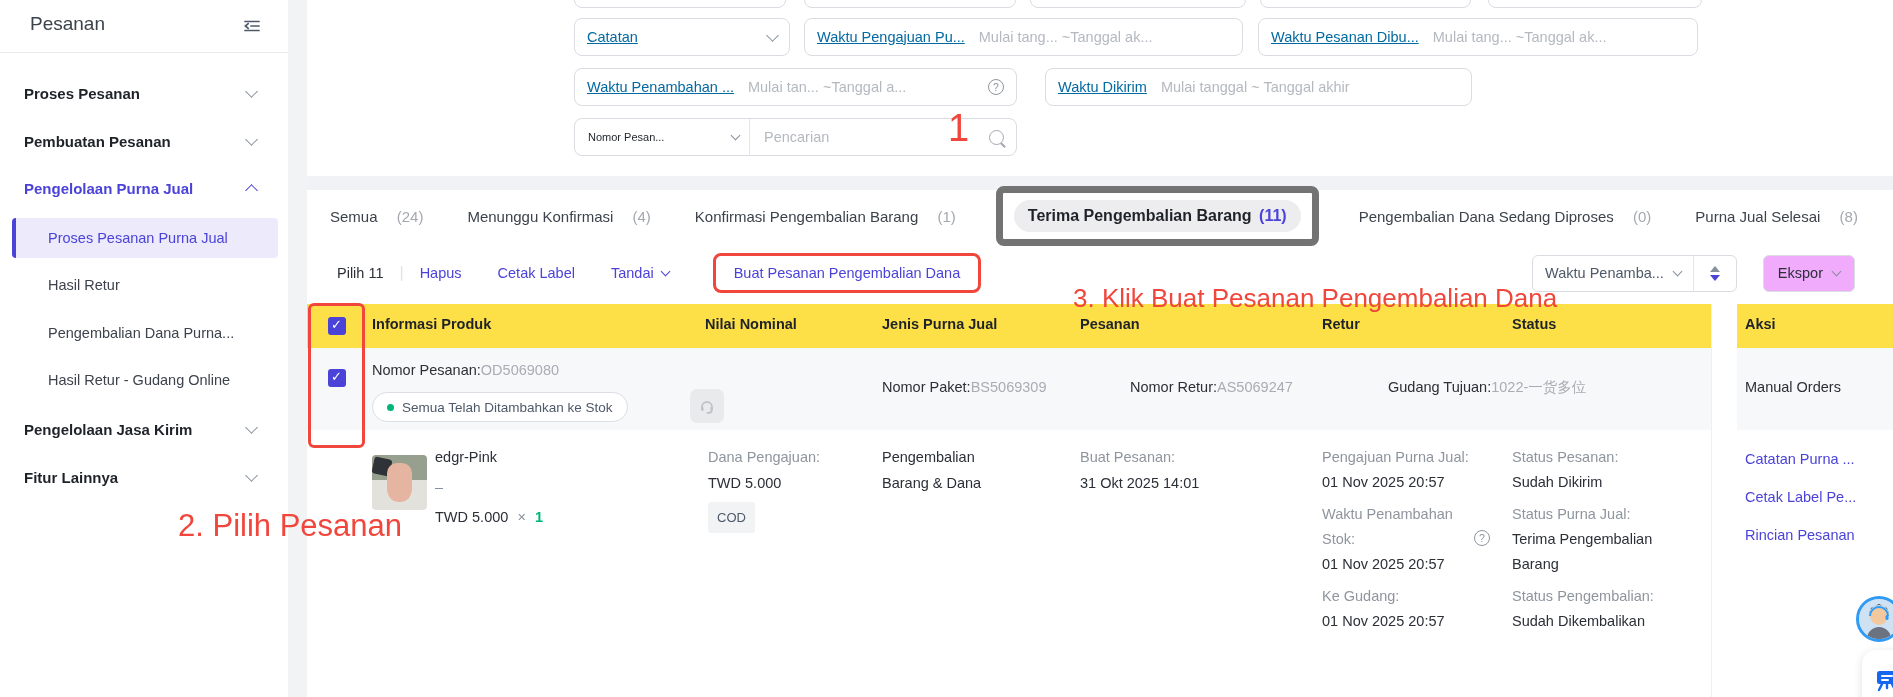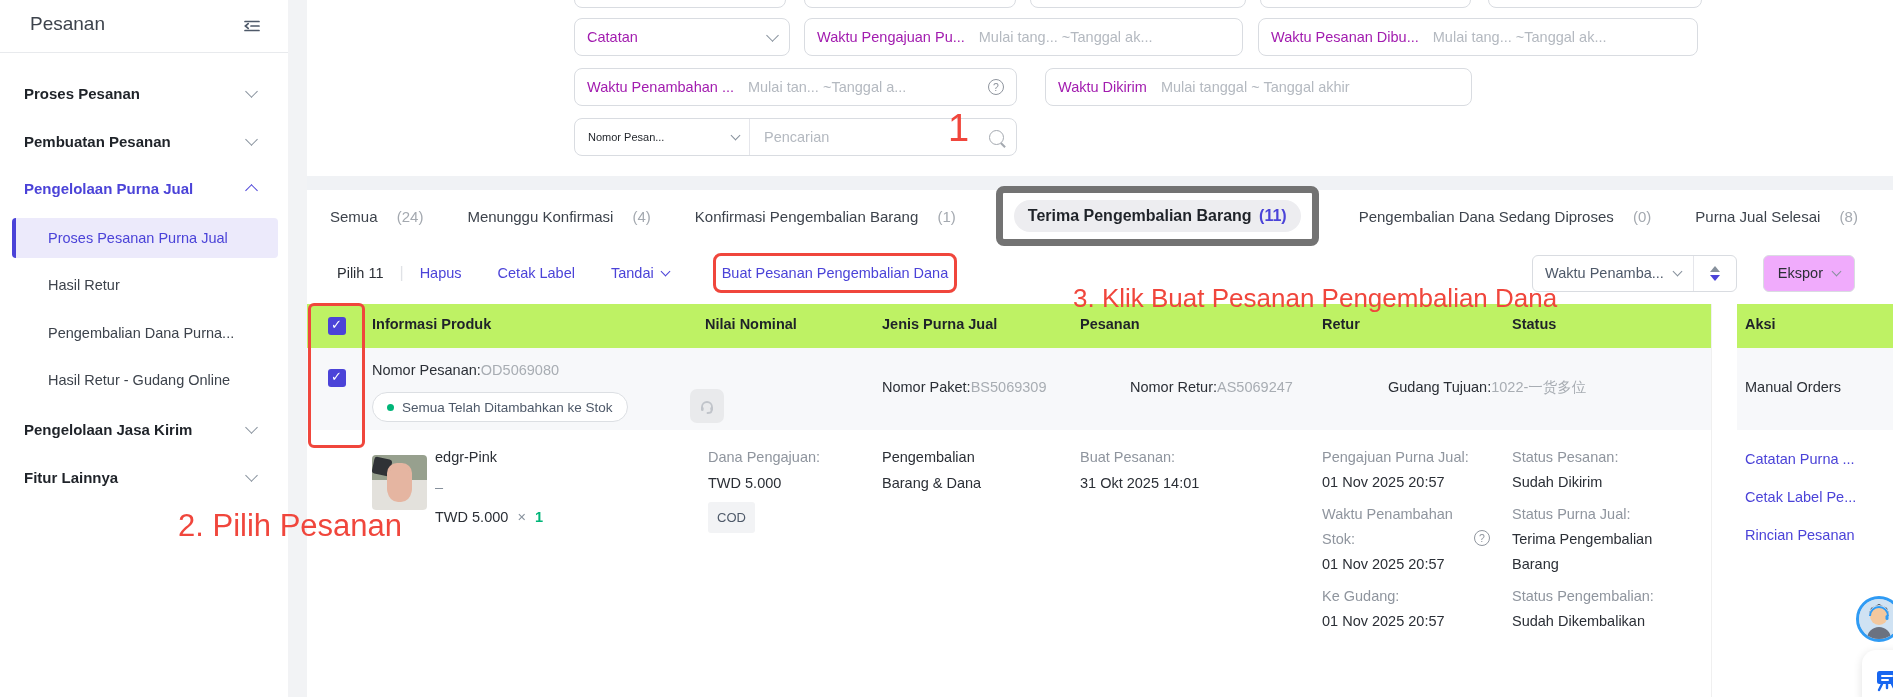--- a/index.html
+++ b/index.html
@@ -27,21 +27,21 @@
   .chev.up { transform:rotate(-135deg); margin-top:4px; border-color:#4b43d8; }
   .chev.small { width:7px; height:7px; }
 
   
   #gutter { position:absolute; left:288px; top:0; width:19px; height:697px; background:#f2f3f5; }
   #content { position:absolute; left:307px; top:0; right:0; height:697px; background:#fff; }
 
   
   .fbox { position:absolute; height:38px; border:1px solid #d9dce1; border-radius:8px; background:#fff;
     display:flex; align-items:center; padding:0 12px; font-size:14.5px; }
-  .fbox .flabel { color:#a21caf; white-space:nowrap; }
+  .fbox .flabel { color:#0369a1; white-space:nowrap;text-decoration:underline; }
   .fbox .fph { color:#b4b9c0; margin-left:14px; white-space:nowrap; }
   .fbox .chev { margin-left:auto; }
   .partial { top:-30px; }
 
   #search-box { position:absolute; left:267px; top:118px; width:443px; height:38px; border:1px solid #d9dce1;
     border-radius:8px; display:flex; align-items:center; }
   #search-select { width:175px; height:100%; display:flex; align-items:center; padding:0 10px 0 13px;
     border-right:1px solid #e5e6eb; font-size:11px; color:#1f2329; cursor:pointer; }
   #search-select .chev { margin-left:auto; }
   #search-input { flex:1; border:0; outline:none; padding:0 8px 0 14px; font-size:14.5px; color:#2b2f36;
@@ -67,37 +67,37 @@
   .tab-active { background:#ededf0; border-radius:17px; padding:7px 14px; font-weight:bold; color:#1f2329; cursor:pointer; }
   .tab-active .tcount { color:#4b43d8; font-weight:bold; margin-left:3px; }
 
   
   #toolbar { position:absolute; left:0; top:242px; right:0; height:62px; display:flex; align-items:center; padding:0 38px 0 30px; }
   #selected-count { font-size:14.5px; color:#2b2f36; white-space:nowrap; }
   .tb-sep { color:#e0e2e6; margin:0 16px; }
   .tb-link { color:#4b43d8; font-size:14.5px; margin-right:36px; white-space:nowrap; cursor:pointer; }
   #tandai { display:inline-flex; align-items:center; gap:8px; }
   #tandai .chev { border-color:#4b43d8; }
-  .redbox-btn { border:3px solid #f0463c; border-radius:8px; padding:9px 6px; margin-left:8px; display:inline-flex; }
+  .redbox-btn { border:3px solid #f0463c; border-radius:8px; padding:9px 18px; margin-left:8px; display:inline-flex; }
   #buat-refund { color:#4b43d8; font-size:14.5px; white-space:nowrap; cursor:pointer; }
   #toolbar-right { margin-left:auto; display:flex; align-items:center; }
   #buat-purna { height:37px; border:1px solid #4b43d8; border-radius:5px; color:#4b43d8; font-size:14.5px;
     display:inline-flex; align-items:center; padding:0 18px; background:#fff; cursor:pointer; white-space:nowrap; }
   #sort-group { margin-left:18px; height:37px; border:1px solid #d9dce1; border-radius:6px; display:flex; align-items:center; }
   #sort-select { display:flex; align-items:center; padding:0 12px; gap:10px; font-size:14.5px; color:#4e5969;
     height:100%; border-right:1px solid #e5e6eb; cursor:pointer; white-space:nowrap; }
   #sort-dir { width:42px; height:100%; display:flex; flex-direction:column; align-items:center; justify-content:center;
     gap:3px; cursor:pointer; }
   .car-up { width:0; height:0; border-left:5px solid transparent; border-right:5px solid transparent; border-bottom:6px solid #86909c; }
   .car-dn { width:0; height:0; border-left:5px solid transparent; border-right:5px solid transparent; border-top:6px solid #4b43d8; }
   #export-btn { margin-left:26px; height:37px; border:1px solid #d9dce1; border-radius:6px; display:inline-flex;
     align-items:center; gap:10px; padding:0 14px; font-size:14.5px; color:#2b2f36; cursor:pointer; background:#f0abfc; }
 
   
-  #thead { position:absolute; left:0; top:304px; right:0; height:44px; background:#bef264; }
+  #thead { position:absolute; left:0; top:304px; right:0; height:44px; background:#fde047; }
   .hcell { position:absolute; top:12px; font-size:14.5px; font-weight:bold; color:#1f2329; white-space:nowrap; }
   #grouprow { position:absolute; left:0; top:348px; right:0; height:82px; background:#f7f8fa; }
   #detailrow { position:absolute; left:0; top:430px; right:0; bottom:0; background:#fff; }
   #col-gap { position:absolute; left:1404px; top:304px; bottom:0; width:26px; background:#fff;
     border-left:1px solid #f0f0f0; z-index:3; }
 
   .checkbox { width:18px; height:18px; background:#4b43d8; border-radius:3px; position:relative; cursor:pointer; }
   .checkbox::after { content:"✓"; position:absolute; left:3px; top:0px; color:#fff; font-size:13px; font-weight:bold; }
 
   .glabel { color:#2b2f36; } .gval { color:#a8adb3; }

